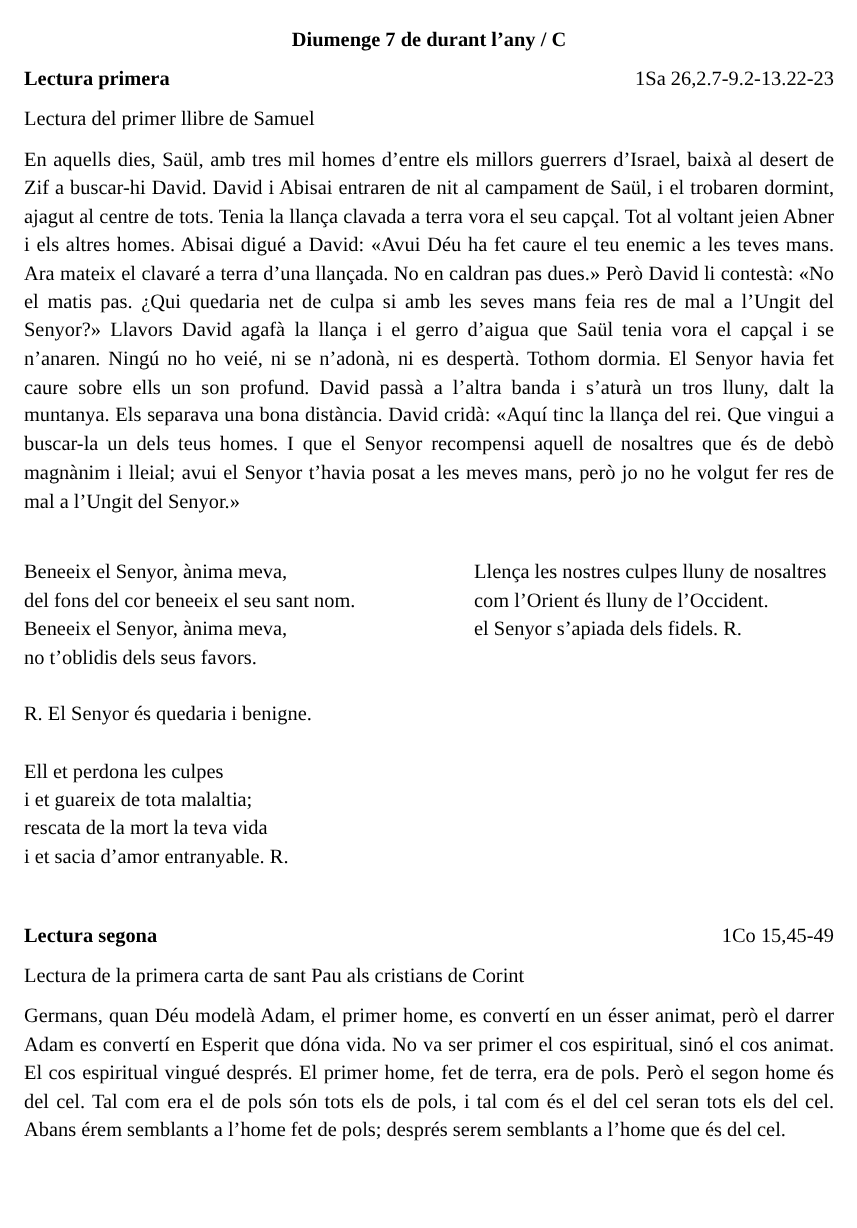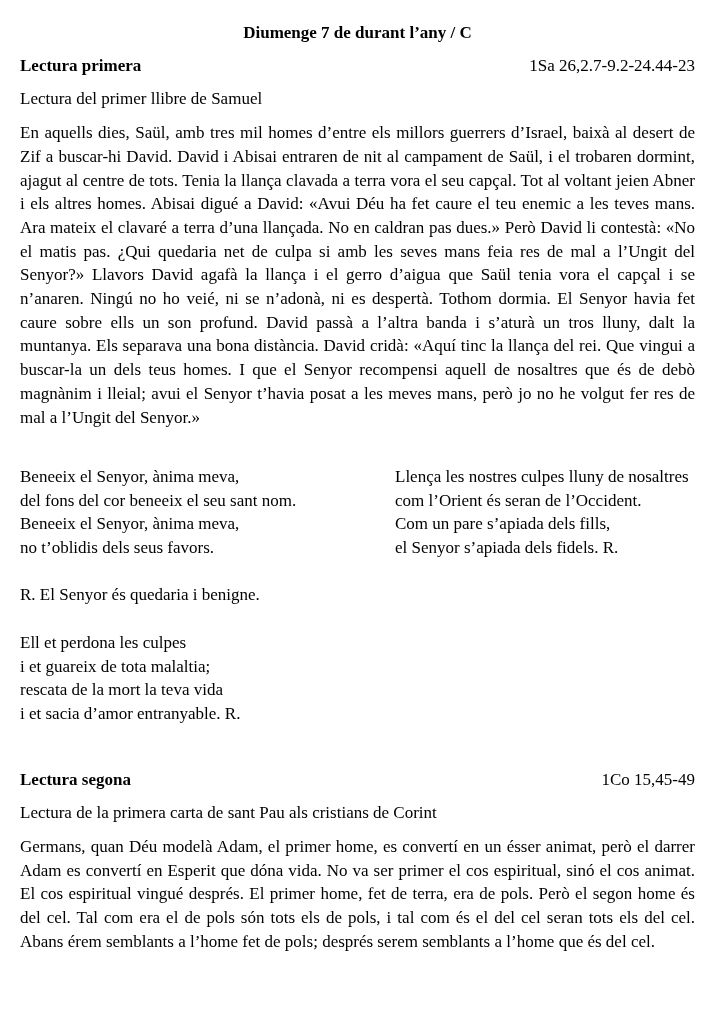--- a/index.html
+++ b/index.html
@@ -82,21 +82,21 @@
 </head>
 <body>
 
 <div class="page">
 
   <div class="doc-title">Diumenge 7 de durant l’any / C</div>
 
   <div class="section">
     <div class="heading-row">
       <span class="heading">Lectura primera</span>
-      <span class="reference">1Sa 26,2.7-9.2-24.44-23</span>
+      <span class="reference">1Sa 26,2.7-9.2-13.22-23</span>
     </div>
     <p class="source-line">Lectura del primer llibre de Samuel</p>
     <p class="body-par">En aquells dies, Saül, amb tres mil homes d’entre els millors guerrers d’Israel, baixà al desert de Zif a buscar-hi David. David i Abisai entraren de nit al campament de Saül, i el trobaren dormint, ajagut al centre de tots. Tenia la llança clavada a terra vora el seu capçal. Tot al voltant jeien Abner i els altres homes. Abisai digué a David: «Avui Déu ha fet caure el teu enemic a les teves mans. Ara mateix el clavaré a terra d’una llançada. No en caldran pas dues.» Però David li contestà: «No el matis pas. ¿Qui quedaria net de culpa si amb les seves mans feia res de mal a l’Ungit del Senyor?» Llavors David agafà la llança i el gerro d’aigua que Saül tenia vora el capçal i se n’anaren. Ningú no ho veié, ni se n’adonà, ni es despertà. Tothom dormia. El Senyor havia fet caure sobre ells un son profund. David passà a l’altra banda i s’aturà un tros lluny, dalt la muntanya. Els separava una bona distància. David cridà: «Aquí tinc la llança del rei. Que vingui a buscar-la un dels teus homes. I que el Senyor recompensi aquell de nosaltres que és de debò magnànim i lleial; avui el Senyor t’havia posat a les meves mans, però jo no he volgut fer res de mal a l’Ungit del Senyor.»</p>
   </div>
 
   <div class="section">
     <div class="psalm-cols">
       <div class="psalm-col-left">
         <div>
             <p class="verse">Beneeix el Senyor, ànima meva,</p>
@@ -108,22 +108,21 @@
         <div>
             <p class="verse">Ell et perdona les culpes</p>
             <p class="verse">i et guareix de tota malaltia;</p>
             <p class="verse">rescata de la mort la teva vida</p>
             <p class="verse">i et sacia d’amor entranyable. R.</p>
           </div>
       </div>
       <div class="psalm-col-right">
         <div class="stanza-gap">
             <p class="verse">Llença les nostres culpes lluny de nosaltres</p>
-            <p class="verse">com l’Orient és seran de l’Occident.</p>
-            <p class="verse">Com un pare s’apiada dels fills,</p>
+            <p class="verse">com l’Orient és lluny de l’Occident.</p>
             <p class="verse">el Senyor s’apiada dels fidels. R.</p>
           </div>
       </div>
     </div>
   </div>
 
   <div class="section section-reading2">
     <div class="heading-row">
       <span class="heading">Lectura segona</span>
       <span class="reference">1Co 15,45-49</span>

